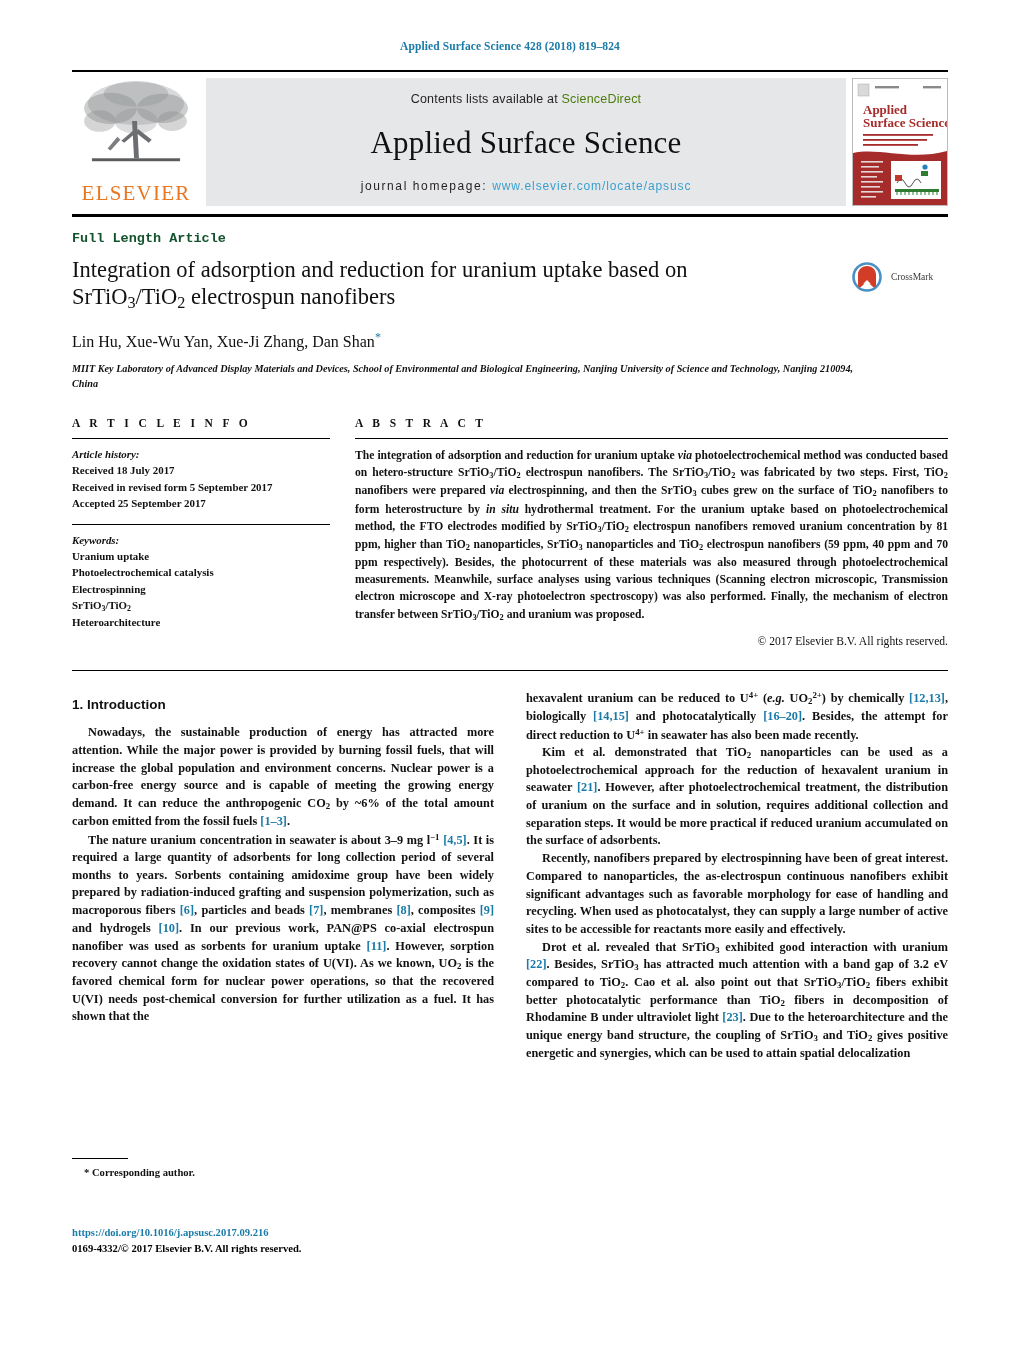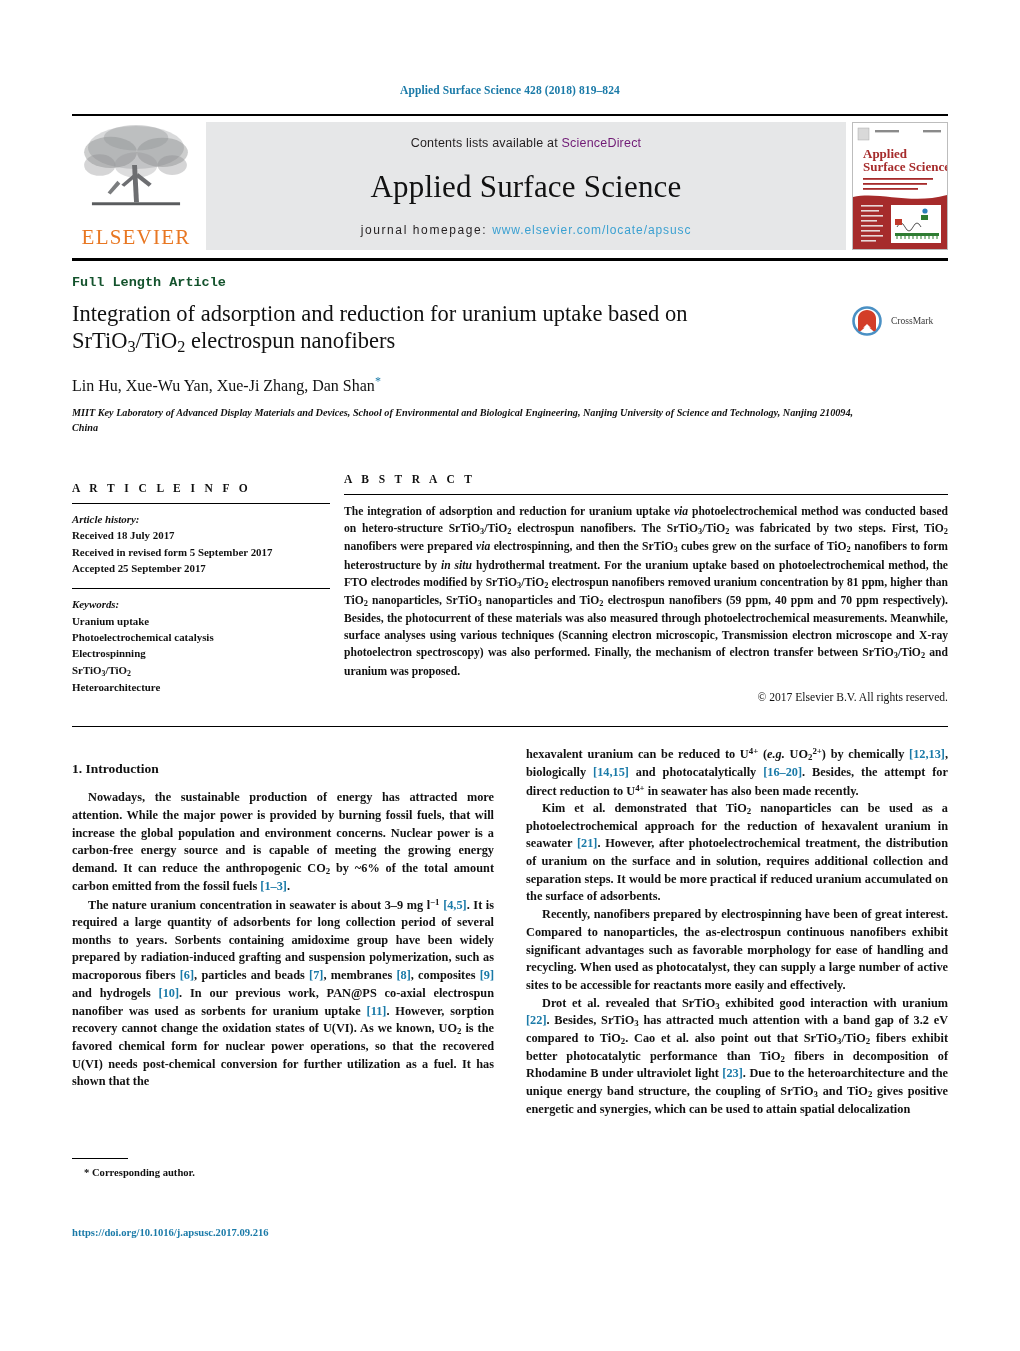--- a/index.html
+++ b/index.html
@@ -15,21 +15,21 @@
   }
   .page { position: relative; width: 1020px; height: 1351px; padding: 0; }
 
   
   .running-head {
     text-align: center;
     color: #1a7aa8;
     font-family: "Liberation Serif", serif;
     font-size: 11.5px;
     font-weight: bold;
-    padding-top: 84px;
+    padding-top: 40px;
     letter-spacing: 0.1px;
   }
 
   
   .masthead-wrap { margin: 18px 72px 0 72px; }
   .rule-top { border-top: 2.2px solid #000; }
   .masthead {
     display: flex;
     align-items: stretch;
     height: 128px;
@@ -64,21 +64,21 @@
     align-items: center;
     justify-content: space-between;
     padding: 14px 0 13px 0;
   }
   .contents-line {
     font-family: "Liberation Sans", sans-serif;
     font-size: 12.5px;
     color: #231f20;
     letter-spacing: 0.2px;
   }
-  .contents-line .sd { color: #701a75; }
+  .contents-line .sd { color: #4d7c0f; }
   .journal-title {
     font-family: "Liberation Serif", serif;
     font-size: 31px;
     color: #111;
     letter-spacing: 0.2px;
     line-height: 1;
   }
   .homepage-line {
     font-family: "Liberation Sans", sans-serif;
     font-size: 12px;
@@ -146,24 +146,23 @@
     font-family: "Liberation Serif", serif;
     font-style: italic;
     font-size: 10.2px;
     line-height: 1.42;
     font-weight: bold;
     color: #111;
   }
 
   
   .info-abstract {
-    margin: 38px 72px 0 72px;
-    display: flex;
-    gap: 14px;
-    align-items: center;
+    margin: 26px 72px 0 72px;
+    display: flex;
+    gap: 25px;
   }
   .col-info { flex: 0 0 258px; width: 258px; }
   .col-abstract { flex: 1 1 auto; }
   .sec-head {
     font-family: "Liberation Serif", serif;
     font-size: 11.5px;
     font-weight: bold;
     letter-spacing: 3.4px;
     color: #111;
   }
@@ -191,25 +190,25 @@
 
   
   .body-rule { border-top: 1.6px solid #000; margin: 22px 72px 0 72px; }
   .body-cols {
     margin: 18px 72px 0 72px;
     display: flex;
     gap: 32px;
   }
   .bcol { flex: 1 1 0; width: 0; }
   .sect-title {
-    font-family: Liberation Serif, serif;
+    font-family: Liberation Sans, sans-serif;
     font-size: 13.5px;
     font-weight: bold;
     color: #111;
-    margin: 16px 0 12px 0;
+    margin: 8px 0 12px 0;
   }
   .para {
     font-size: 12.3px;
     line-height: 1.44;
     text-align: justify;
     text-justify: inter-word;
     font-weight: bold;
     color: #111;
     margin: 0;
     text-indent: 16px;
@@ -405,15 +404,16 @@
 
   </div>
 
   <div class="footnote">
     <div class="fn-rule"></div>
     <div class="fn-line fn-indent">* Corresponding author.</div>
   </div>
 
   <div class="doi-block">
     <a class="doi-link" href="#">https://doi.org/10.1016/j.apsusc.2017.09.216</a>
+    <div>0169-4332/© 2017 Elsevier B.V. All rights reserved.</div>
   </div>
 
 </div>
 
 </body></html>

